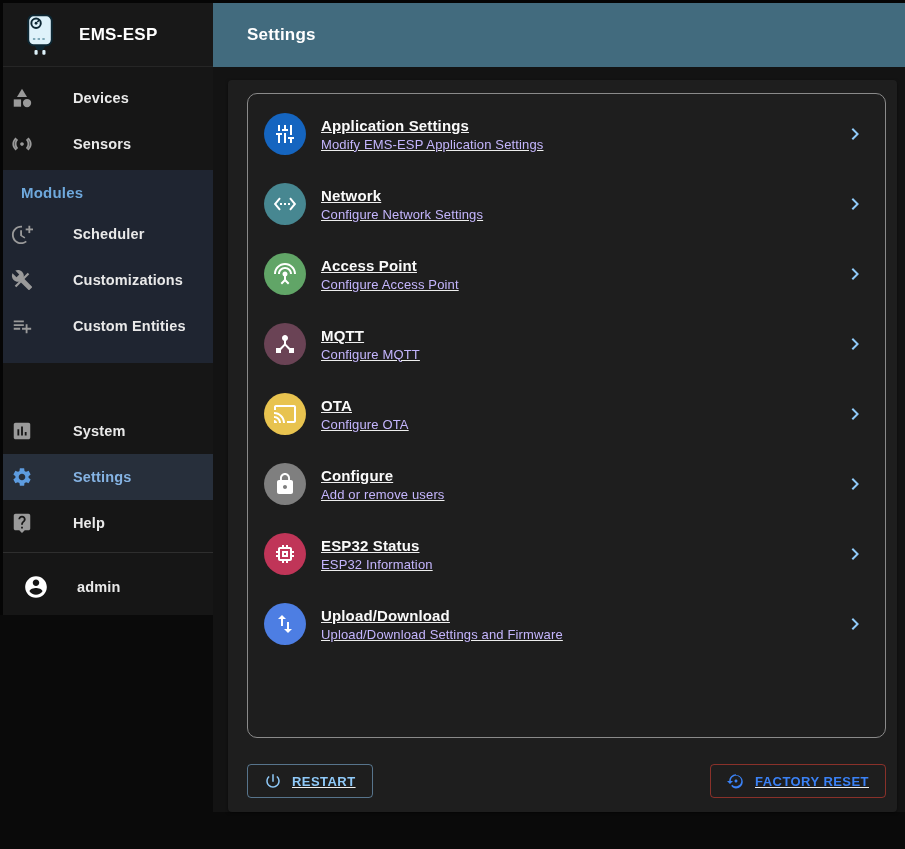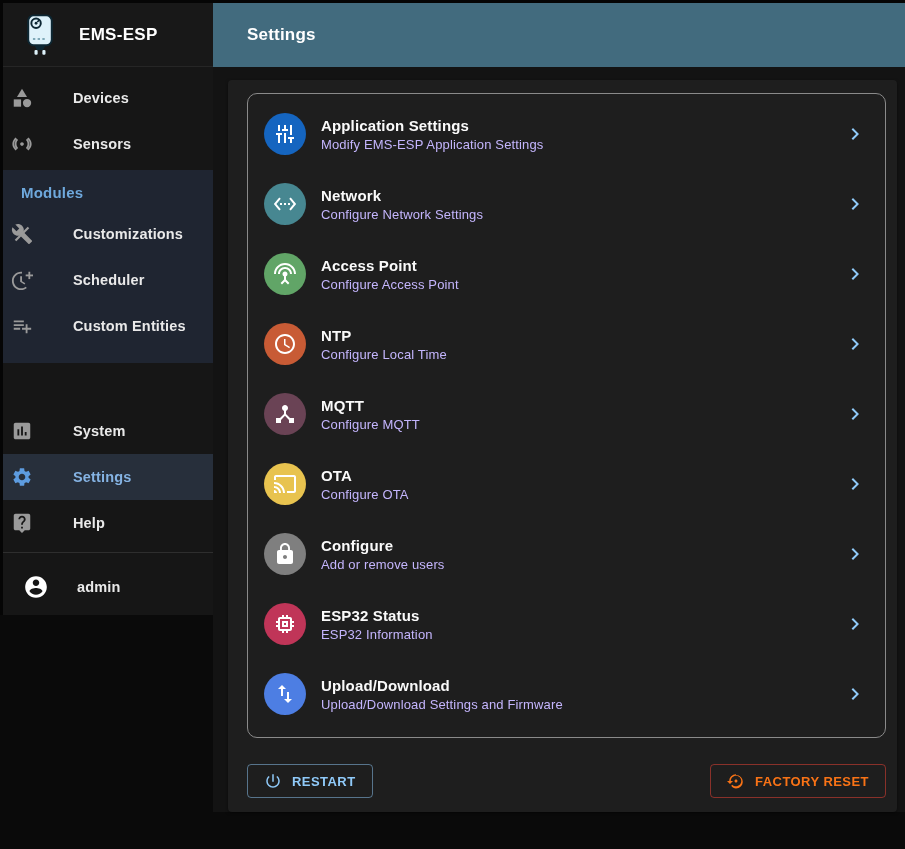--- a/index.html
+++ b/index.html
@@ -75,20 +75,21 @@
     flex: 1 1 auto;
     background: #131313;
     padding: 13px 8px 0 15px;
   }
   .panel {
     background: #1e1e1e;
     border-radius: 4px;
     height: 732px;
     padding: 13px 11px 16px 19px;
     box-shadow: 0 1px 3px rgba(0,0,0,.5);
+    text-decoration: underline;
   }
   .card {
     border: 1px solid #8a8a8a;
     border-radius: 10px;
     height: 645px;
     padding: 5px 0;
     overflow: hidden;
   }
   .srow {
     height: 70px;
@@ -119,21 +120,21 @@
     display: inline-flex; align-items: center; gap: 10px;
     background: transparent;
     border-radius: 4px;
     padding: 7px 16px;
     font-family: "Liberation Sans", sans-serif;
     font-size: 13px; font-weight: bold; letter-spacing: .45px;
     cursor: pointer;
   }
   .btn svg { width: 18px; height: 18px; fill: currentColor; }
   .btn-restart { border: 1px solid rgba(144,202,249,.5); color: #90caf9; }
-  .btn-reset  { border: 1px solid rgba(244,67,54,.5); color: #f97316; }
+  .btn-reset  { border: 1px solid rgba(244,67,54,.5); color: #3b82f6; }
 </style>
 </head>
 <body>
 
 <div class="app">
 
   <aside class="sidebar">
 
     <div class="logo-block">
       <span style="display:flex;">
@@ -172,42 +173,42 @@
       </span>
       <span class="nav-label">Sensors</span>
     </div>
 
     <div class="modules-block">
       <div class="modules-header">Modules</div>
 
       <div class="nav-row">
         <span class="nav-ic">
           <svg viewBox="0 0 24 24">
-              <path d="M22.7 19l-9.1-9.1c.9-2.3.4-5-1.5-6.9-2-2-5-2.4-7.4-1.3L9 6 6 9 1.6 4.7C.4 7.1.9 10.1 2.9 12.1c1.9 1.9 4.6 2.4 6.9 1.5l9.1 9.1c.4.4 1 .4 1.4 0l2.3-2.3c.5-.4.5-1.1.1-1.4z"></path>
-              <rect x="2" y="10.8" width="20" height="2.4" transform="rotate(-45 12 12)"></rect>
-            </svg>
-        </span>
-        <span class="nav-label">Customizations</span>
-      </div>
-
-      <div class="nav-row">
-        <span class="nav-ic">
-          <svg viewBox="0 0 24 24">
               <path d="M11 21c-4.41 0-8-3.59-8-8s3.59-8 8-8c.34 0 .67.02 1 .06V3.05C11.67 3.02 11.34 3 11 3 5.48 3 1 7.48 1 13s4.48 10 10 10c2.4 0 4.6-.85 6.32-2.26l-1.42-1.42C14.55 20.37 12.85 21 11 21z"></path>
               <path d="M10 8v6l4.7 2.9.9-1.45-3.6-2.2V8z"></path>
               <path d="M19 3h2v8h-2z" transform="translate(0,0)"></path>
               <path d="M16 6h8v2h-8z"></path>
             </svg>
         </span>
         <span class="nav-label">Scheduler</span>
       </div>
 
       <div class="nav-row">
         <span class="nav-ic">
           <svg viewBox="0 0 24 24">
+              <path d="M22.7 19l-9.1-9.1c.9-2.3.4-5-1.5-6.9-2-2-5-2.4-7.4-1.3L9 6 6 9 1.6 4.7C.4 7.1.9 10.1 2.9 12.1c1.9 1.9 4.6 2.4 6.9 1.5l9.1 9.1c.4.4 1 .4 1.4 0l2.3-2.3c.5-.4.5-1.1.1-1.4z"></path>
+              <rect x="2" y="10.8" width="20" height="2.4" transform="rotate(-45 12 12)"></rect>
+            </svg>
+        </span>
+        <span class="nav-label">Customizations</span>
+      </div>
+
+      <div class="nav-row">
+        <span class="nav-ic">
+          <svg viewBox="0 0 24 24">
               <path d="M14 10H3v2h11v-2zm0-4H3v2h11V6zm4 8v-4h-2v4h-4v2h4v4h2v-4h4v-2h-4zM3 16h7v-2H3v2z"></path>
             </svg>
         </span>
         <span class="nav-label">Custom Entities</span>
       </div>
     </div>
 
     <div class="spacer"></div>
 
     <div class="nav-row">
@@ -297,34 +298,20 @@
             </span>
             <span class="srow-text">
               <span class="srow-title">Access Point</span>
               <span class="srow-sub">Configure Access Point</span>
             </span>
             <span class="chev"><svg viewBox="0 0 24 24">
                   <path d="M10 6 8.59 7.41 13.17 12l-4.58 4.59L10 18l6-6z"></path>
                 </svg></span>
           </div>
 
-          <div class="srow">
-            <span class="avatar" style="background: rgb(200, 91, 53);">
-              <svg viewBox="0 0 24 24">
-                  <path d="M11.99 2C6.47 2 2 6.48 2 12s4.47 10 9.99 10C17.52 22 22 17.52 22 12S17.52 2 11.99 2zM12 20c-4.42 0-8-3.58-8-8s3.58-8 8-8 8 3.58 8 8-3.58 8-8 8zm.5-13H11v6l5.25 3.15.75-1.23-4.5-2.67z"></path>
-                </svg>
-            </span>
-            <span class="srow-text">
-              <span class="srow-title">NTP</span>
-              <span class="srow-sub">Configure Local Time</span>
-            </span>
-            <span class="chev"><svg viewBox="0 0 24 24">
-                  <path d="M10 6 8.59 7.41 13.17 12l-4.58 4.59L10 18l6-6z"></path>
-                </svg></span>
-          </div>
 
           <div class="srow">
             <span class="avatar" style="background: rgb(106, 67, 85);">
               <svg viewBox="0 0 24 24">
                   <path d="M17 16l-4-4V8.82C14.16 8.4 15 7.3 15 6c0-1.66-1.34-3-3-3S9 4.34 9 6c0 1.3.84 2.4 2 2.82V12l-4 4H3v5h5v-3.05l4-4.2 4 4.2V21h5v-5h-4z"></path>
                 </svg>
             </span>
             <span class="srow-text">
               <span class="srow-title">MQTT</span>
               <span class="srow-sub">Configure MQTT</span>

